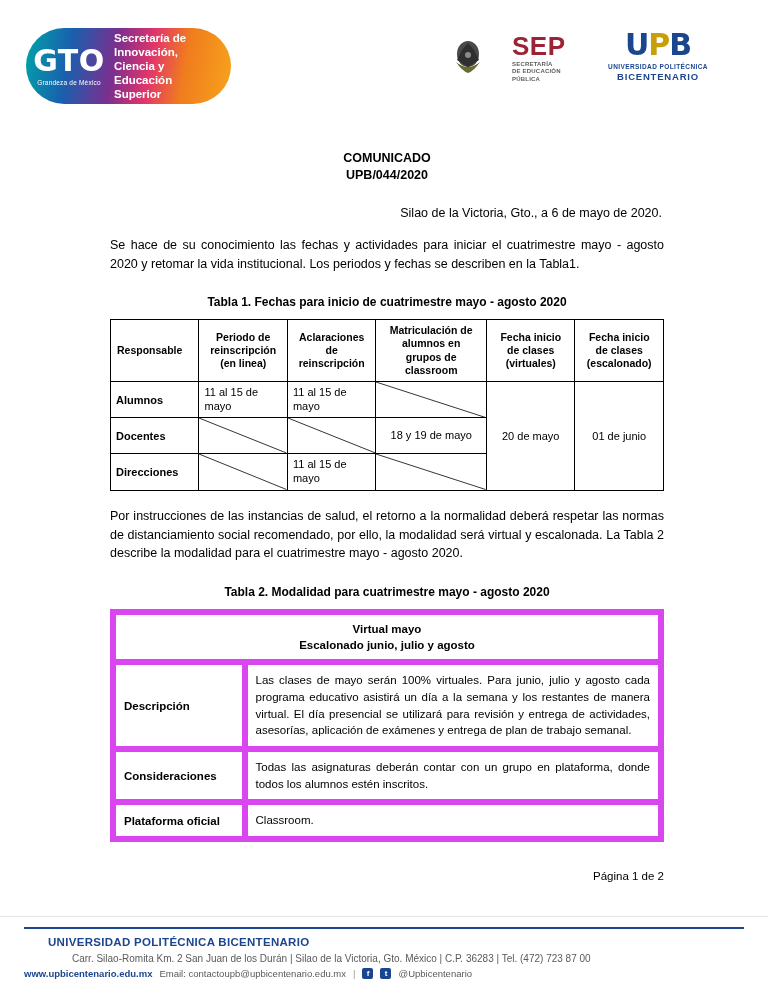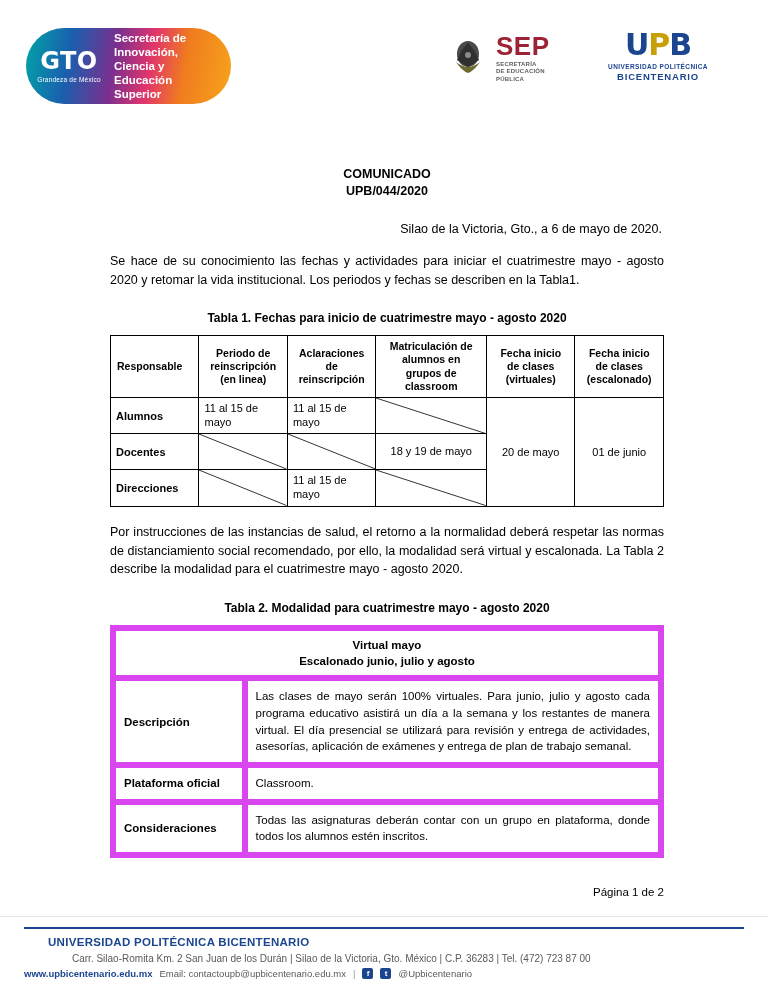--- a/index.html
+++ b/index.html
@@ -44,21 +44,21 @@
   .logo-gto-badge {
     width: 86px;
     height: 76px;
     position: relative;
     display: flex;
     flex-direction: column;
     align-items: center;
     justify-content: center;
   }
   .logo-gto-badge .gto-text {
-    font-size: 24px;
+    font-size: 30px;
     font-weight: bold;
     color: #ffffff;
     letter-spacing: 0.5px;
     line-height: 1;
     font-family: "DejaVu Sans", sans-serif;
   }
   .logo-gto-badge .gto-sub {
     font-size: 6.5px;
     color: #ffffff;
     margin-top: 3px;
@@ -70,21 +70,21 @@
     font-weight: bold;
     line-height: 1.22;
     padding-left: 2px;
   }
   .logo-sep {
     position: absolute;
     left: 448px;
     top: 34px;
     display: flex;
     align-items: center;
-    gap: 8px;
+    gap: 24px;
   }
   .sep-eagle {
     width: 40px;
     height: 42px;
     display: block;
   }
   .sep-words .sep-big {
     font-size: 26px;
     font-weight: bold;
     color: #9d2235;
@@ -134,21 +134,21 @@
 
   
   .content {
     padding: 0 104px 0 110px;
   }
   .doc-title {
     text-align: center;
     font-size: 12.5px;
     font-weight: bold;
     line-height: 1.35;
-    margin-top: 46px;
+    margin-top: 30px;
   }
   .place-date {
     text-align: right;
     font-size: 12.5px;
     margin-top: 22px;
     padding-right: 2px;
   }
   .salutation {
     font-size: 12.5px;
     font-weight: bold;
@@ -438,26 +438,26 @@
           <td class="head" colspan="2">
             <span>Virtual mayo</span><br>
             <span>Escalonado junio,  julio y agosto</span>
           </td>
         </tr>
         <tr>
           <td class="lbl">Descripción</td>
           <td class="val">Las clases de mayo serán 100% virtuales. Para junio, julio y agosto cada programa educativo asistirá un día a la semana y los restantes de manera virtual.  El día presencial se utilizará para revisión y entrega de actividades, asesorías, aplicación de exámenes y entrega de plan de trabajo semanal.</td>
         </tr>
         <tr>
+          <td class="lbl">Consideraciones</td>
+          <td class="val">Todas las asignaturas deberán contar con un grupo en plataforma, donde todos los alumnos estén inscritos.</td>
+        </tr>
+        <tr>
           <td class="lbl">Plataforma oficial</td>
           <td class="val">Classroom.</td>
-        </tr>
-        <tr>
-          <td class="lbl">Consideraciones</td>
-          <td class="val">Todas las asignaturas deberán contar con un grupo en plataforma, donde todos los alumnos estén inscritos.</td>
         </tr>
       </tbody>
     </table>
 
     <div class="page-number">Página 1 de 2</div>
 
   </div>
 
   <div class="footer">
     <div class="footer-line"></div>

